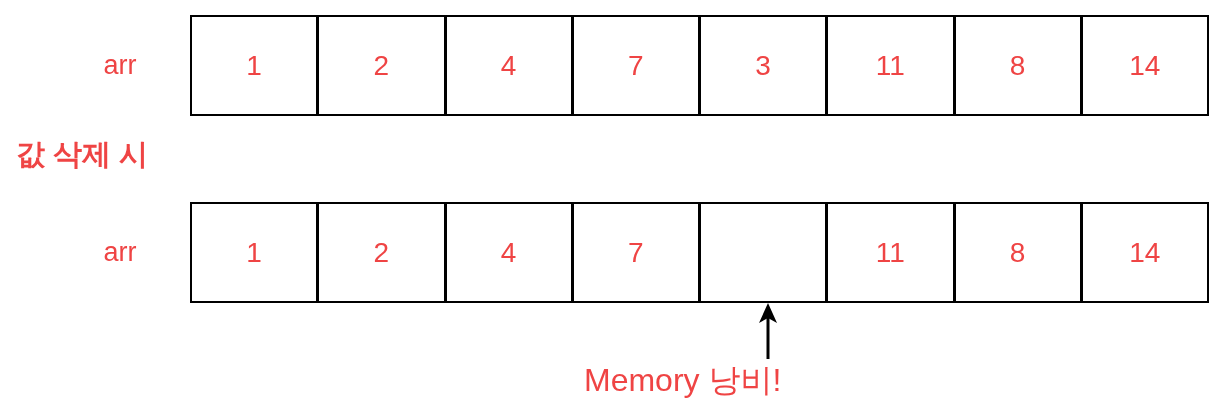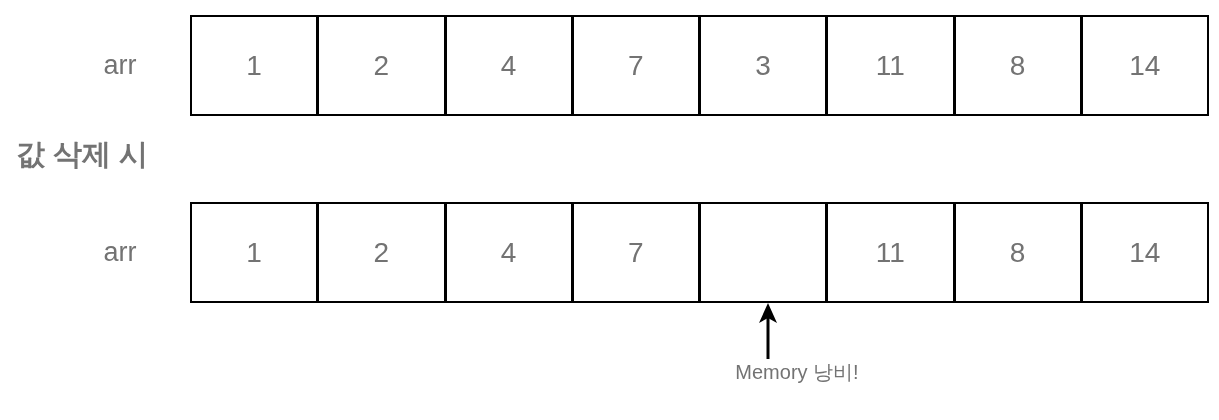--- a/index.html
+++ b/index.html
@@ -1,21 +1,21 @@
 <!DOCTYPE html>
 <html><head>
 <meta charset="utf-8">
 <style>
   html, body { margin: 0; padding: 0; background: #ffffff; }
   .canvas {
     position: relative;
     width: 1219px;
     height: 420px;
     background: #ffffff;
-    color: #737373;
+    color: #ef4444;
     font-family: "Liberation Sans", sans-serif;
     overflow: hidden;
   }
   .array-row { position: absolute; left: 0; width: 100%; height: 101px; }
   .row-before { top: 15px; }
   .row-after  { top: 202px; }
   .arr-label {
     position: absolute;
     left: 70px; top: 0;
     width: 100px; height: 100%;
@@ -41,24 +41,24 @@
   .cell:first-child { border-left: none; }
   .section-label {
     position: absolute;
     left: 16px; top: 135px;
     font-size: 29px;
     font-weight: 700;
   }
   .arrow-svg { position: absolute; left: 750px; top: 303px; }
   .annotation {
     position: absolute;
-    left: 597px; top: 359px;
+    left: 584px; top: 359px;
     width: 400px;
-    text-align: center;
-    font-size: 20px;
+    text-align: left;
+    font-size: 32px;
   }
 </style>
 </head>
 <body>
 
 <div class="canvas">
 
   <div class="array-row row-before">
     <div class="arr-label">arr</div>
     <div class="boxes">

